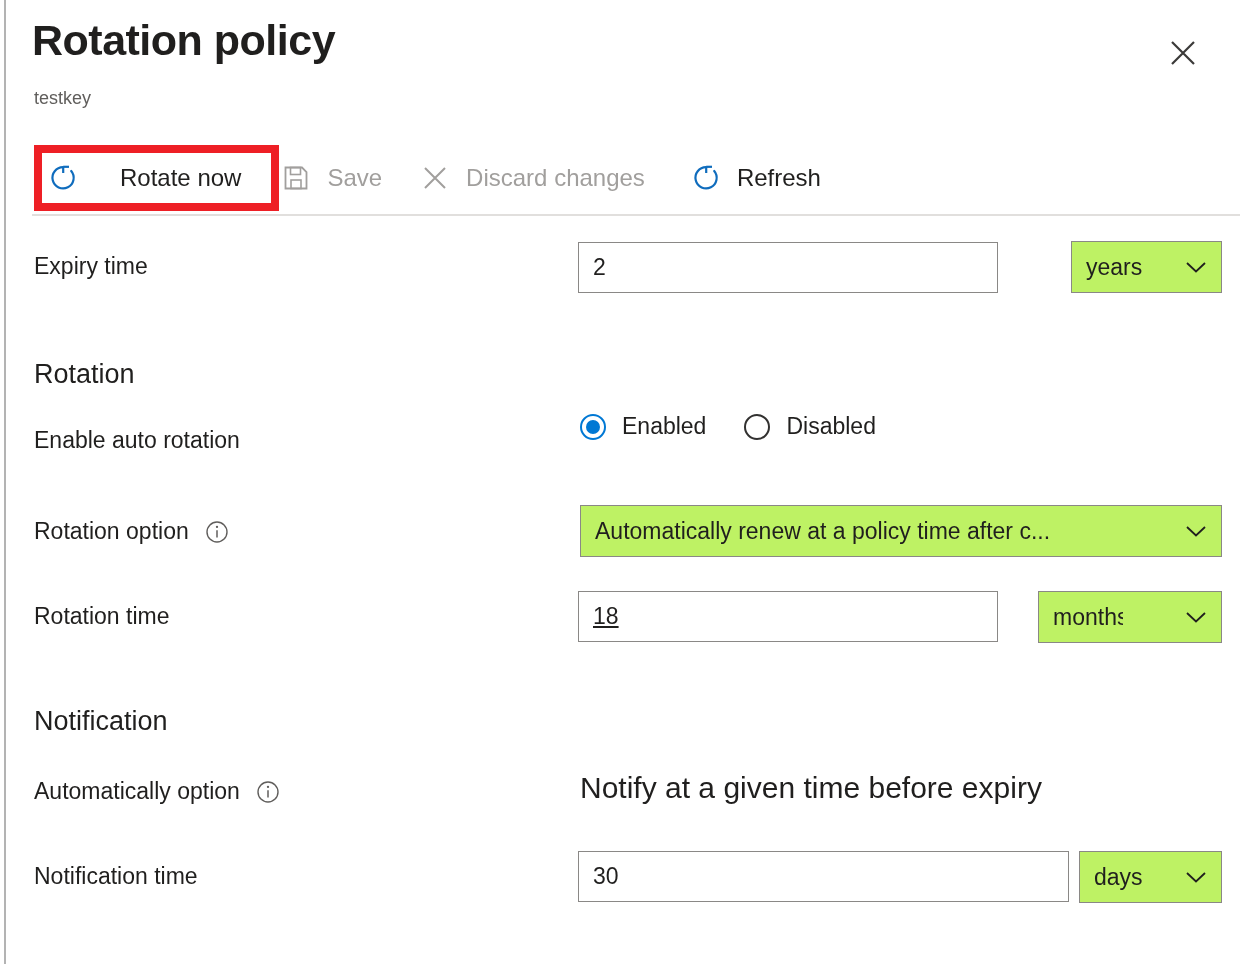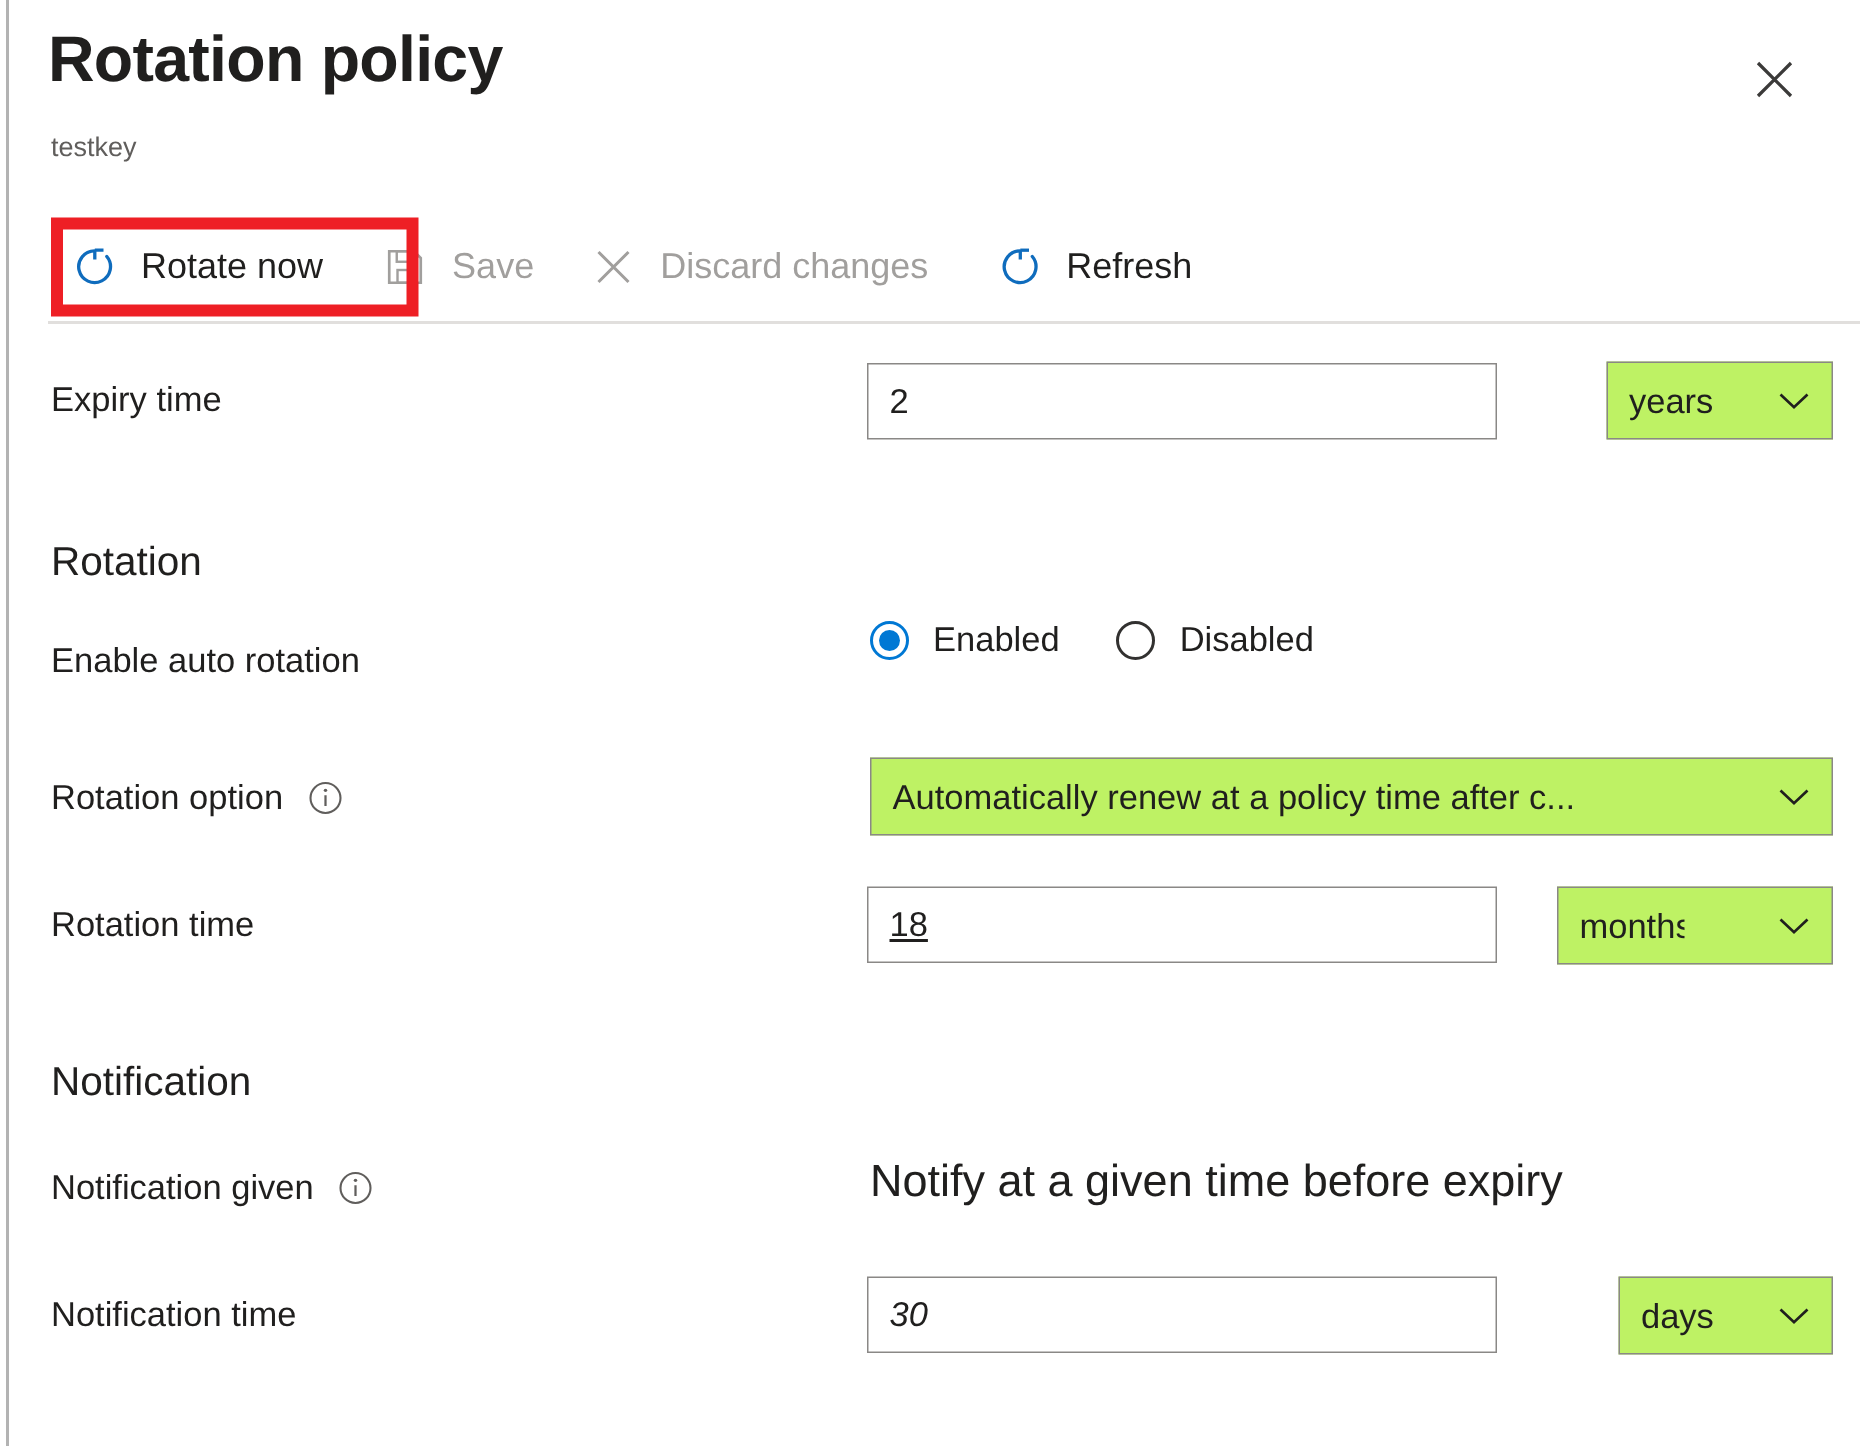--- a/index.html
+++ b/index.html
@@ -105,20 +105,21 @@
     justify-content: center;
     margin-right: 14px;
     flex: none;
   }
   .cmd.disabled {
     color: #a19f9d;
     cursor: default;
   }
   #cmd-rotate-now {
     margin-left: 30px;
+    gap: 26px;
   }
   #cmd-save {
     margin-left: 18px;
   }
   #cmd-discard {
     margin-left: 16px;
   }
   #cmd-refresh {
     margin-left: 24px;
   }
@@ -272,21 +273,21 @@
 
   #row-rottime-label  { top: 603px; }
   #rotation-input     { left: 572px; top: 591px; width: 420px; height: 51px; text-decoration: underline; }
   #rotation-unit      { left: 1032px; top: 591px; width: 184px; height: 52px; gap: 48px; }
 
   #heading-notification { top: 706px; }
   #row-notifopt-label   { top: 778px; }
   #notification-option-value { left: 574px; top: 771px; }
 
   #row-notiftime-label { top: 863px; }
-  #notification-input  { left: 572px; top: 851px; width: 420px; height: 51px; font-style: italic; }
+  #notification-input  { left: 572px; top: 851px; width: 491px; height: 51px; }
   #notification-unit   { left: 1073px; top: 851px; width: 143px; height: 52px; }
 </style>
 </head>
 <body>
 
 <div id="panel-edge"></div>
 
 <div id="blade">
 
   <div id="header">
@@ -411,21 +412,21 @@
     <span class="chev">
       <svg width="22" height="14" viewBox="0 0 22 14" aria-hidden="true">
         <path d="M2 3 L11 11.5 L20 3" stroke="#201f1e" stroke-width="1.8" fill="none"></path>
       </svg>
     </span>
   </div>
 
   <div class="section-heading" id="heading-notification">Notification</div>
 
   <div class="row-label" id="row-notifopt-label">
-    <span>Notification given</span>
+    <span>Automatically option</span>
     <span class="info-icon">
       <svg width="24" height="24" viewBox="0 0 24 24" aria-hidden="true">
         <circle cx="12" cy="12" r="10" stroke="#605e5c" stroke-width="1.4" fill="none"></circle>
         <circle cx="12" cy="6.9" r="1.15" fill="#605e5c"></circle>
         <path d="M12 10.2 L12 17.4" stroke="#605e5c" stroke-width="1.5"></path>
       </svg>
     </span>
   </div>
 
   <div class="plain-value" id="notification-option-value">Notify at a given time before expiry</div>

